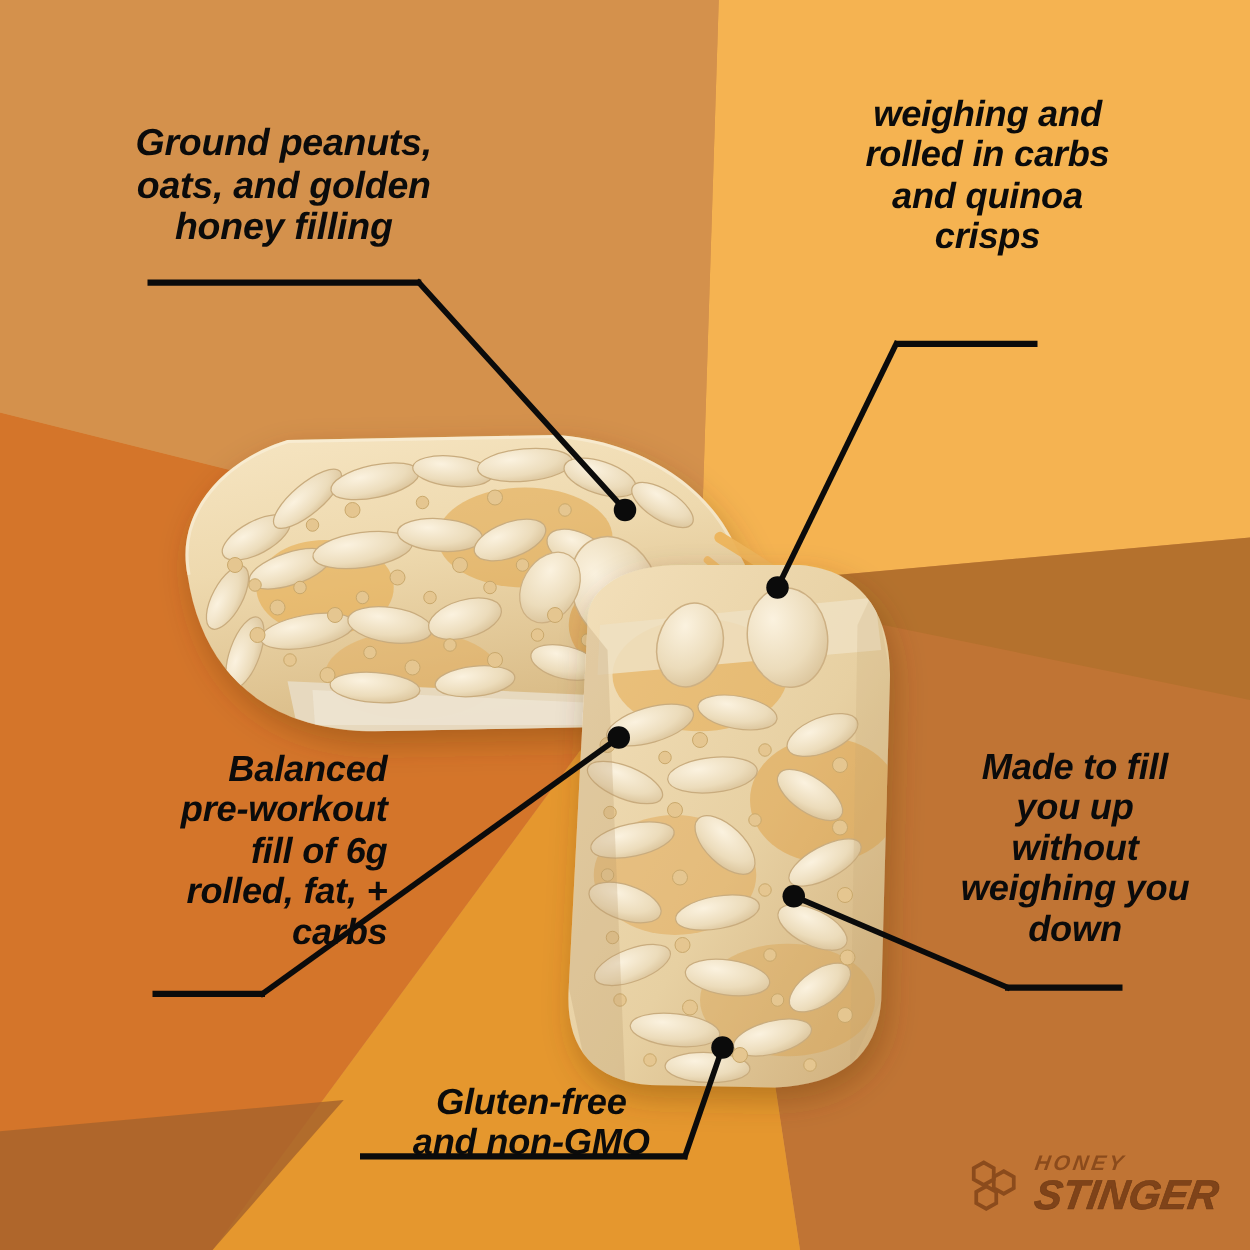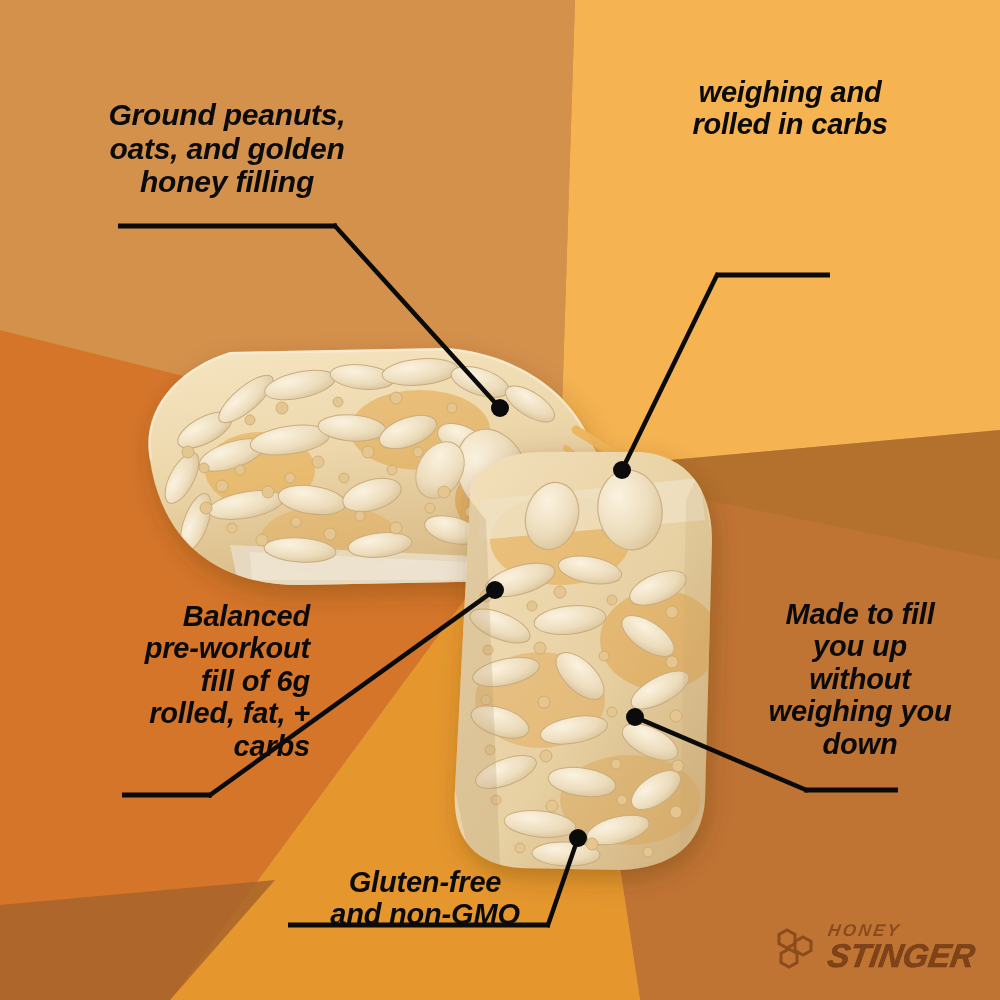--- a/index.html
+++ b/index.html
@@ -278,20 +278,22 @@
 
   <div class="callout" id="c-topleft">
     <span class="ln">Ground peanuts,</span>
     <span class="ln">oats, and golden</span>
     <span class="ln">honey filling</span>
   </div>
 
   <div class="callout" id="c-topright">
     <span class="ln">weighing and</span>
     <span class="ln">rolled in carbs</span>
+    <span class="ln">and quinoa</span>
+    <span class="ln">crisps</span>
   </div>
 
   <div class="callout" id="c-left">
     <span class="ln">Balanced</span>
     <span class="ln">pre-workout</span>
     <span class="ln">fill of 6g</span>
     <span class="ln">rolled, fat, +</span>
     <span class="ln">carbs</span>
   </div>
 

